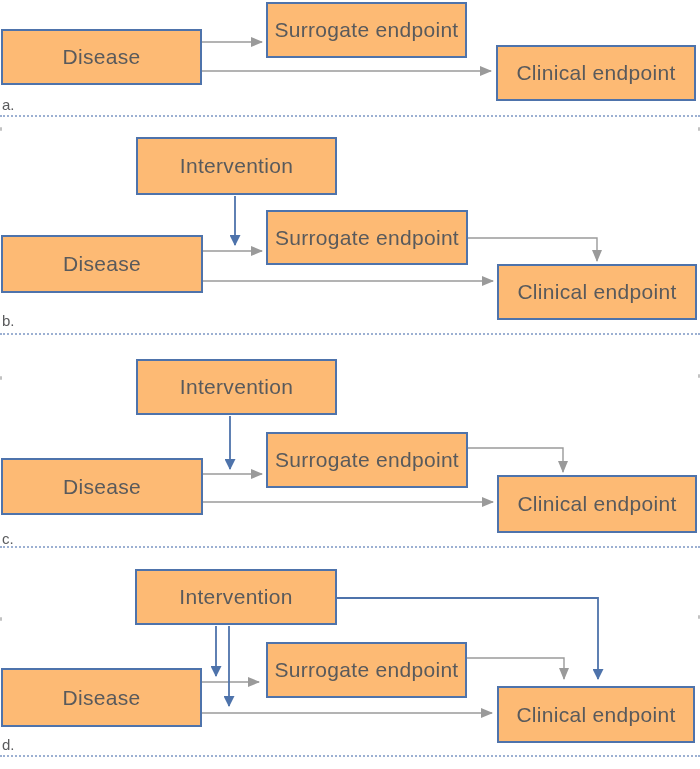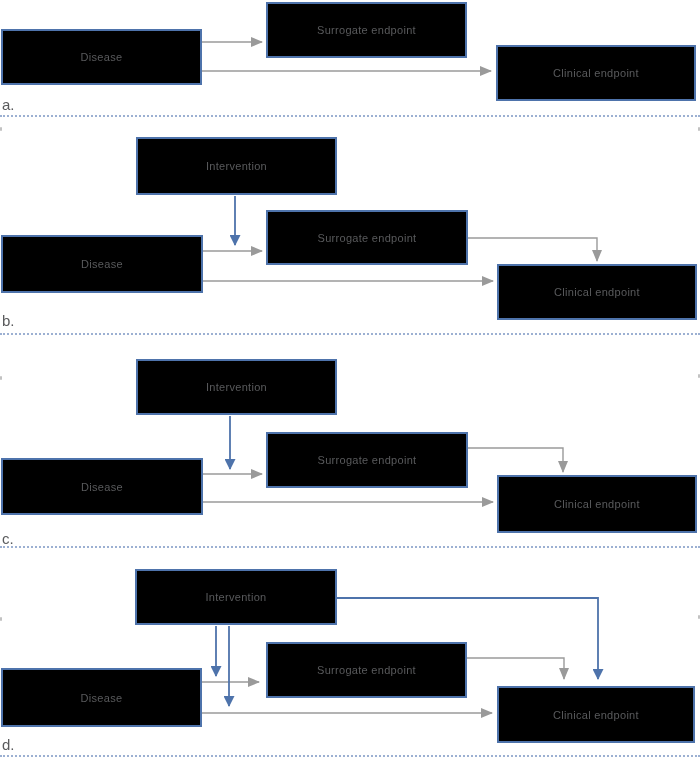--- a/index.html
+++ b/index.html
@@ -2,23 +2,23 @@
 <html style="--box-border: #4e73ab; --blue-arrow: #4e73ab; --gray-arrow: #9a9a9a; --label-text: #595a5c; --divider: #9cb0d2; --background: #ffffff;"><head>
 <meta charset="utf-8">
 <style>
   html,body { margin:0; padding:0; background:#ffffff; }
   .canvas {
     position:relative; width:700px; height:769px; background:#ffffff;
     font-family:"Liberation Sans", sans-serif; overflow:hidden;
   }
   .node {
     position:absolute; box-sizing:border-box;
-    border:2px solid var(--box-border,#4e73ab); background:#000000;
+    border:2px solid var(--box-border,#4e73ab); background:#fdba74;
     display:flex; align-items:center; justify-content:center;
-    font-size:11px; color:var(--label-text,#595a5c); letter-spacing:0.3px;
+    font-size:21px; color:var(--label-text,#595a5c); letter-spacing:0.3px;
   }
   .panel-letter {
     position:absolute; font-size:15px; color:var(--label-text,#595a5c);
   }
   .divider {
     position:absolute; left:0; width:700px; height:0;
     border-top:2px dotted var(--divider,#9cb0d2);
   }
   svg.arrows { position:absolute; left:0; top:0; pointer-events:none; }
   .gline { stroke:var(--gray-arrow,#9a9a9a); stroke-width:1.4; fill:none; }

